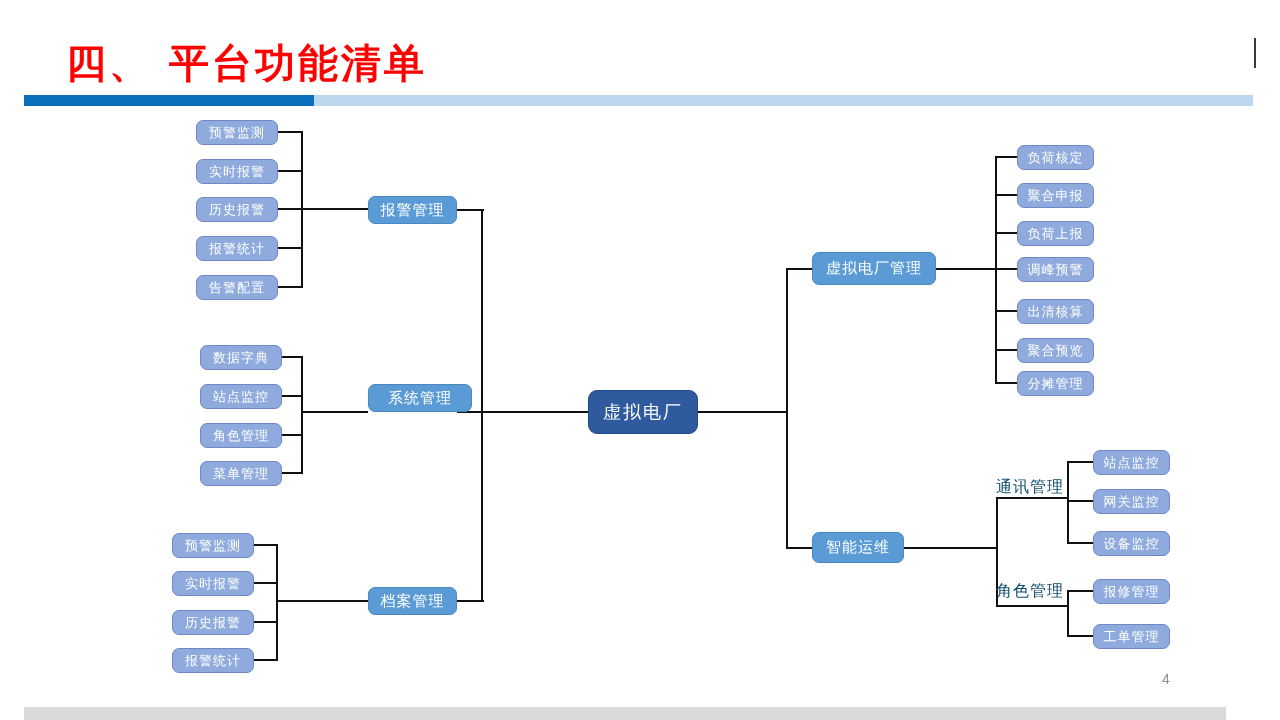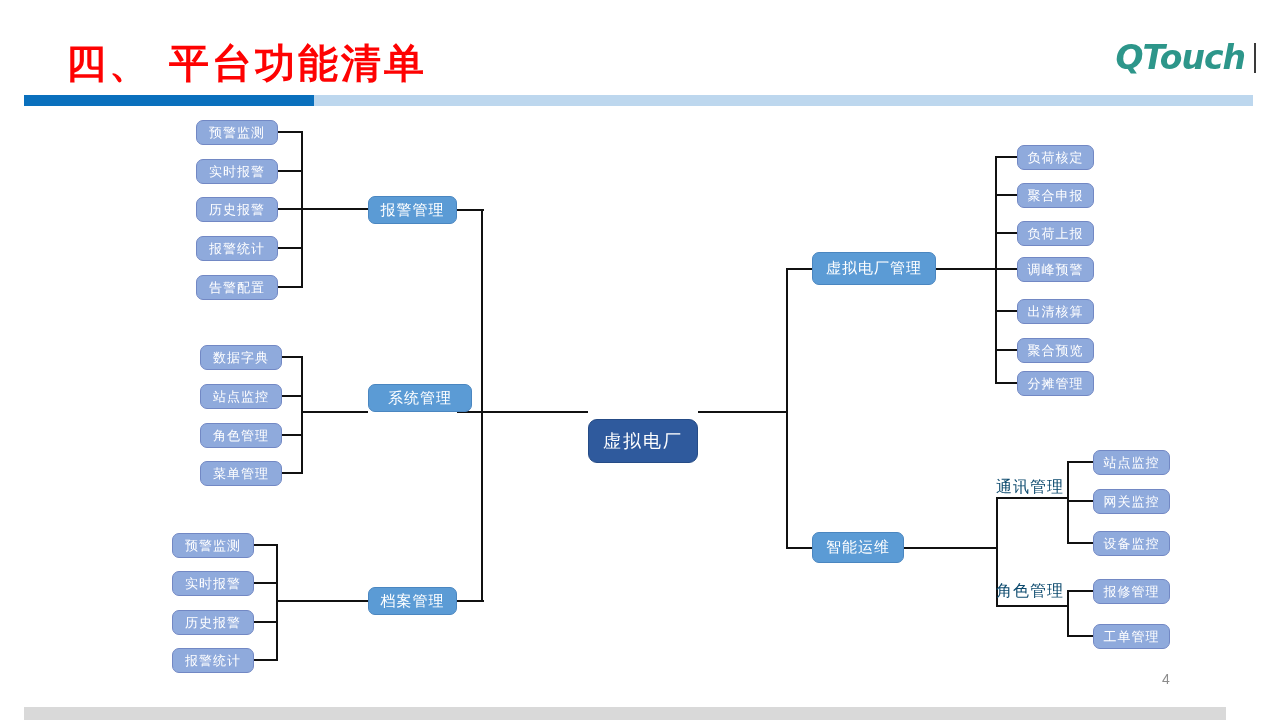--- a/index.html
+++ b/index.html
@@ -19,35 +19,34 @@
   .brand-sep{width:2px;height:30px;background:#3a3a3a;}
   .brand-tag{font-size:22px;font-weight:700;color:#262626;letter-spacing:1px;}
   
   .node{
     position:absolute;box-sizing:border-box;color:#ffffff;display:flex;align-items:center;justify-content:center;
     white-space:nowrap;z-index:2;
   }
   .leaf{background:#8FAADC;border:1px solid #7288C4;border-radius:7px;font-size:13px;letter-spacing:1px;width:82px;height:25px;}
   .leaf-r{width:77px;}
   .branch{background:#5B9BD5;border:1px solid #4A86C0;border-radius:7px;font-size:15px;letter-spacing:1px;}
-  .root{background:#2F5A9D;border:1px solid #254B86;border-radius:9px;font-size:18px;letter-spacing:2px;margin-top:29px;}
+  .root{background:#2F5A9D;border:1px solid #254B86;border-radius:9px;font-size:18px;letter-spacing:2px;}
   .glabel{position:absolute;font-size:16px;color:#0c4a6e;letter-spacing:1px;z-index:2;}
   .ln{position:absolute;display:block;background:#111111;z-index:1;}
   
   .page-num{position:absolute;left:1162px;top:671px;font-size:14px;color:#8C8C8C;}
   .footer-bar{position:absolute;left:24px;top:707px;width:1202px;height:13px;background:#D9D9D9;}
 </style>
 </head>
 <body>
 
 <div class="title">四、 平台功能清单</div>
 <div class="bar-dark"></div>
 <div class="bar-light"></div>
 <div class="brand">
-  <span class="brand-logo">QTouch</span>
   <span class="brand-sep"></span>
 </div>
 
 <i class="ln" style="left:278px;top:131px;width:24px;height:2px"></i>
 <i class="ln" style="left:278px;top:170px;width:24px;height:2px"></i>
 <i class="ln" style="left:278px;top:208px;width:90px;height:2px"></i>
 <i class="ln" style="left:278px;top:247px;width:24px;height:2px"></i>
 <i class="ln" style="left:278px;top:286px;width:24px;height:2px"></i>
 <i class="ln" style="left:301px;top:131px;width:2px;height:157px"></i>
 <i class="ln" style="left:457px;top:209px;width:27px;height:2px"></i>

